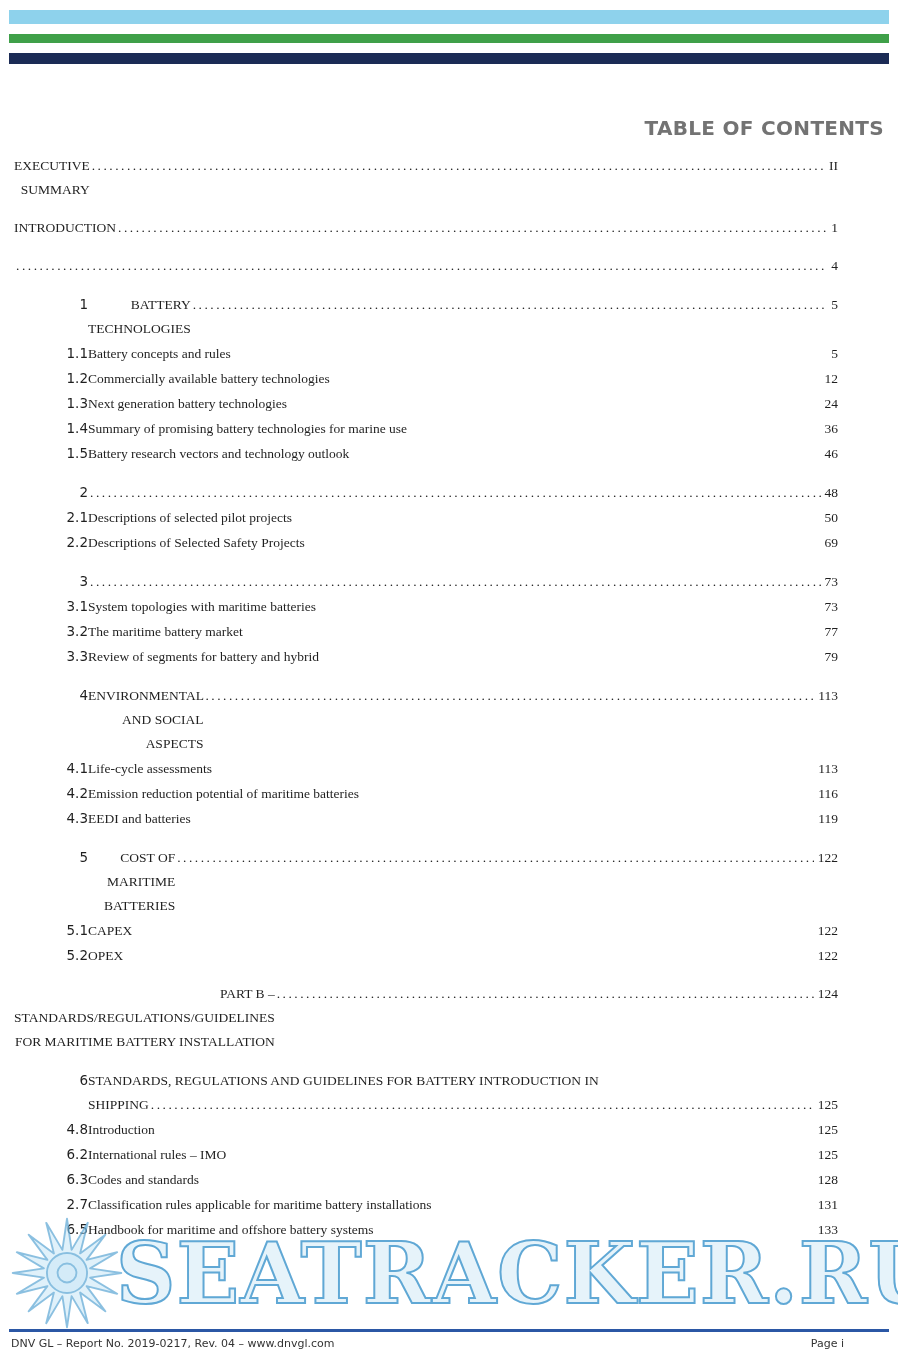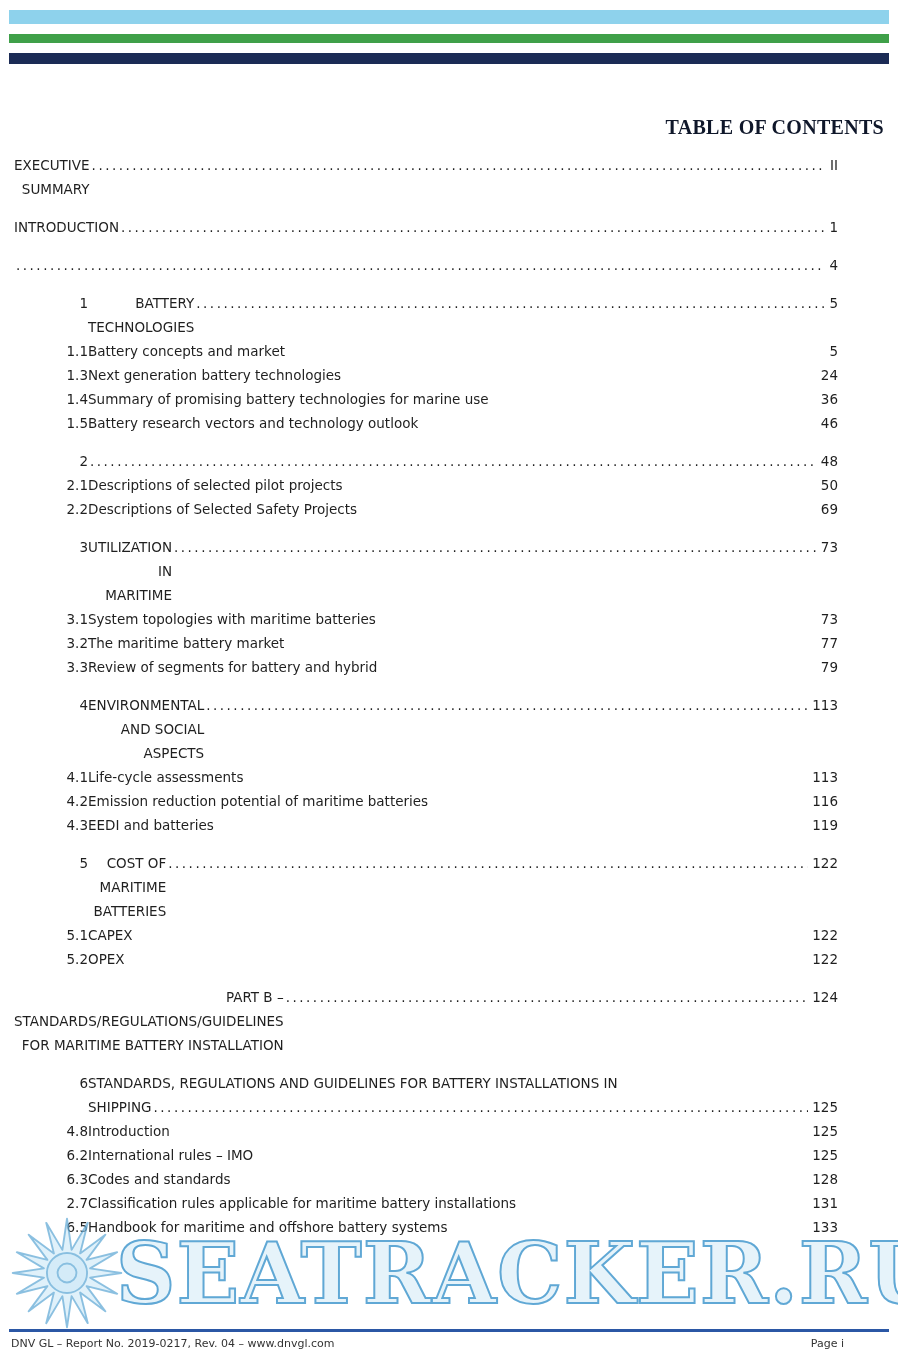--- a/index.html
+++ b/index.html
@@ -30,21 +30,21 @@
   .toc { padding: 0 60px 0 14px; }
   .row {
     display: flex;
     align-items: baseline;
     font-size: 13.5px;
     line-height: 24px;
   }
   .row.section, .row.chapter { margin-top: 14px; }
   .num { flex: 0 0 74px; }
   .body { flex: 1 1 auto; min-width: 0; display: block; }
-  .flexline { display: flex; align-items: baseline; }
+  .flexline { display: flex; align-items: baseline; font-family: Liberation Serif, serif; }
   .label { flex: 0 1 auto; }
   .leader {
     flex: 1 1 auto;
     min-width: 8px;
     margin: 0 4px 0 2px;
     overflow: hidden;
     white-space: nowrap;
   }
   .leader.dotted::after {
     content: "..........................................................................................................................................................................................................................................................";
@@ -91,21 +91,21 @@
 <body>
 
 <div class="page">
 
   <div class="top-bars">
     <div class="bar bar-1" style="background: rgb(142, 210, 236);"></div>
     <div class="bar bar-2" style="background: rgb(63, 160, 73);"></div>
     <div class="bar bar-3" style="background: rgb(27, 43, 85);"></div>
   </div>
 
-  <h1 class="toc-title" style="color: #0f172a; font-family: Liberation Serif, serif;">TABLE OF CONTENTS</h1>
+  <h1 class="toc-title" style="color: #737373;">TABLE OF CONTENTS</h1>
 
   <div class="toc">
       <div class="row section">
         <span class="body">
           <span class="flexline">
             <span class="label">EXECUTIVE SUMMARY</span>
             <span class="leader dotted"></span>
             <span class="page">II</span>
           </span>
         </span>
@@ -134,27 +134,37 @@
             <span class="label">BATTERY TECHNOLOGIES</span>
             <span class="leader dotted"></span>
             <span class="page">5</span>
           </span>
         </span>
       </div>
       <div class="row sub">
         <span class="num">1.1</span>
         <span class="body">
           <span class="flexline">
-            <span class="label">Battery concepts and market</span>
+            <span class="label">Battery concepts and rules</span>
             <span class="leader"></span>
             <span class="page">5</span>
           </span>
         </span>
       </div>
       <div class="row sub">
+        <span class="num">1.2</span>
+        <span class="body">
+          <span class="flexline">
+            <span class="label">Commercially available battery technologies</span>
+            <span class="leader"></span>
+            <span class="page">12</span>
+          </span>
+        </span>
+      </div>
+      <div class="row sub">
         <span class="num">1.3</span>
         <span class="body">
           <span class="flexline">
             <span class="label">Next generation battery technologies</span>
             <span class="leader"></span>
             <span class="page">24</span>
           </span>
         </span>
       </div>
       <div class="row sub">
@@ -203,21 +213,20 @@
             <span class="label">Descriptions of Selected Safety Projects</span>
             <span class="leader"></span>
             <span class="page">69</span>
           </span>
         </span>
       </div>
       <div class="row chapter">
         <span class="num">3</span>
         <span class="body">
           <span class="flexline">
-            <span class="label">UTILIZATION IN MARITIME</span>
             <span class="leader dotted"></span>
             <span class="page">73</span>
           </span>
         </span>
       </div>
       <div class="row sub">
         <span class="num">3.1</span>
         <span class="body">
           <span class="flexline">
             <span class="label">System topologies with maritime batteries</span>
@@ -322,21 +331,21 @@
             <span class="label">PART B – STANDARDS/REGULATIONS/GUIDELINES FOR MARITIME BATTERY INSTALLATION</span>
             <span class="leader dotted"></span>
             <span class="page">124</span>
           </span>
         </span>
       </div>
       <div class="row chapter">
         <span class="num">6</span>
         <span class="body">
           <span class="flexline">
-            <span class="label">STANDARDS, REGULATIONS AND GUIDELINES FOR BATTERY INSTALLATIONS IN</span>
+            <span class="label">STANDARDS, REGULATIONS AND GUIDELINES FOR BATTERY INTRODUCTION IN</span>
           </span>
           <span class="flexline">
             <span class="label">SHIPPING</span>
             <span class="leader dotted"></span>
             <span class="page">125</span>
           </span>
         </span>
       </div>
       <div class="row sub">
         <span class="num">4.8</span>

